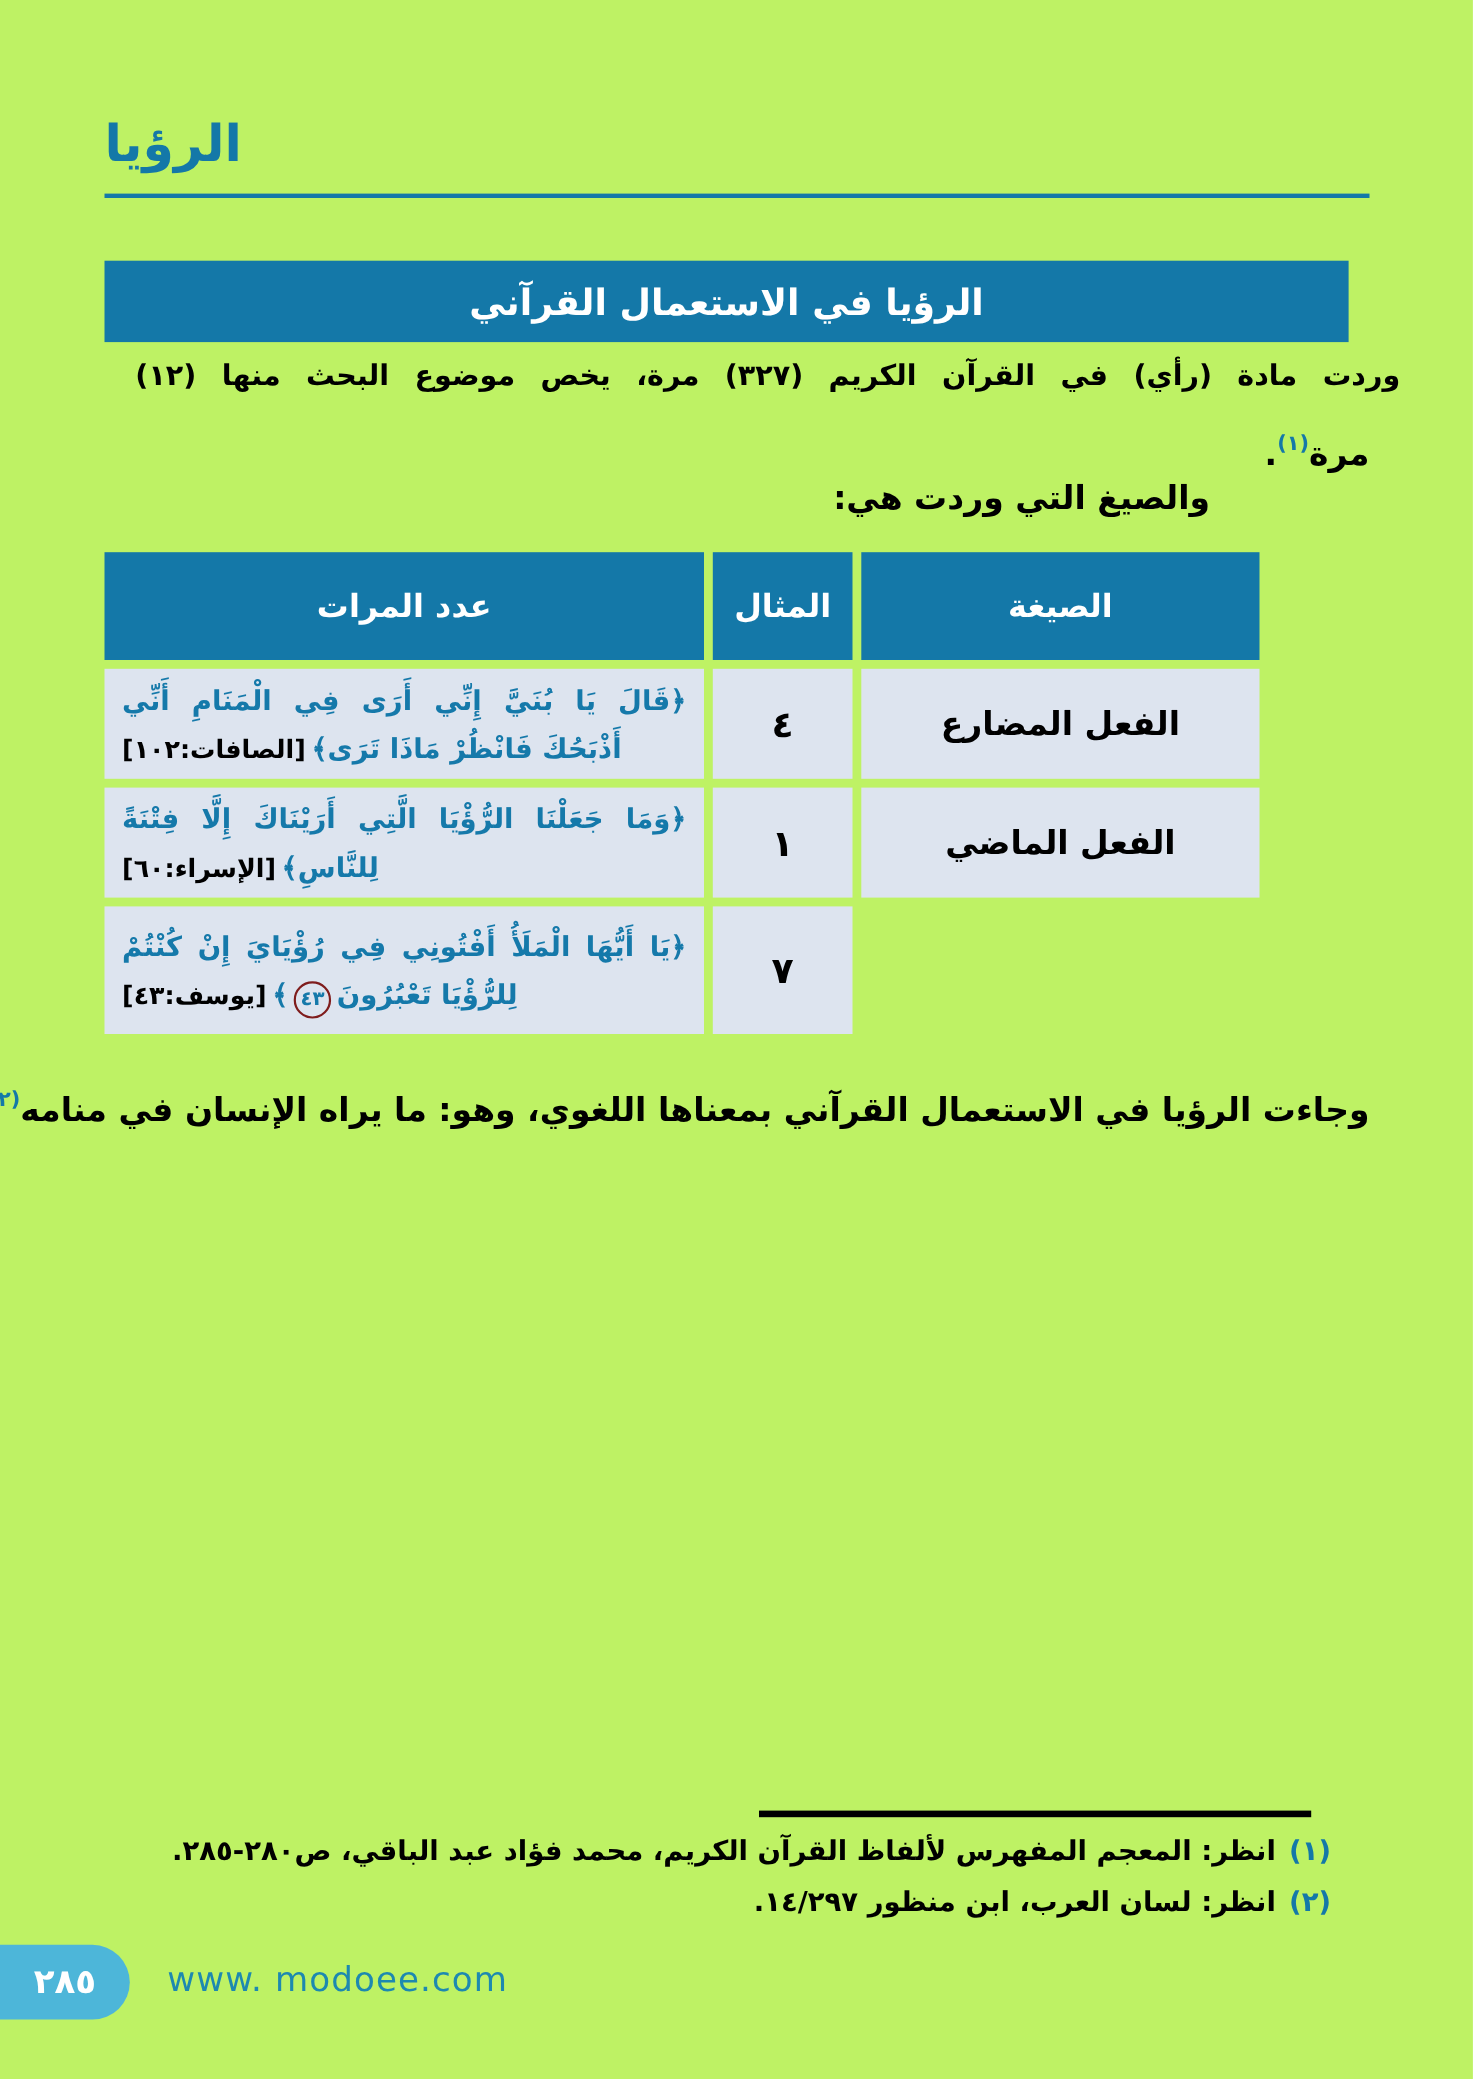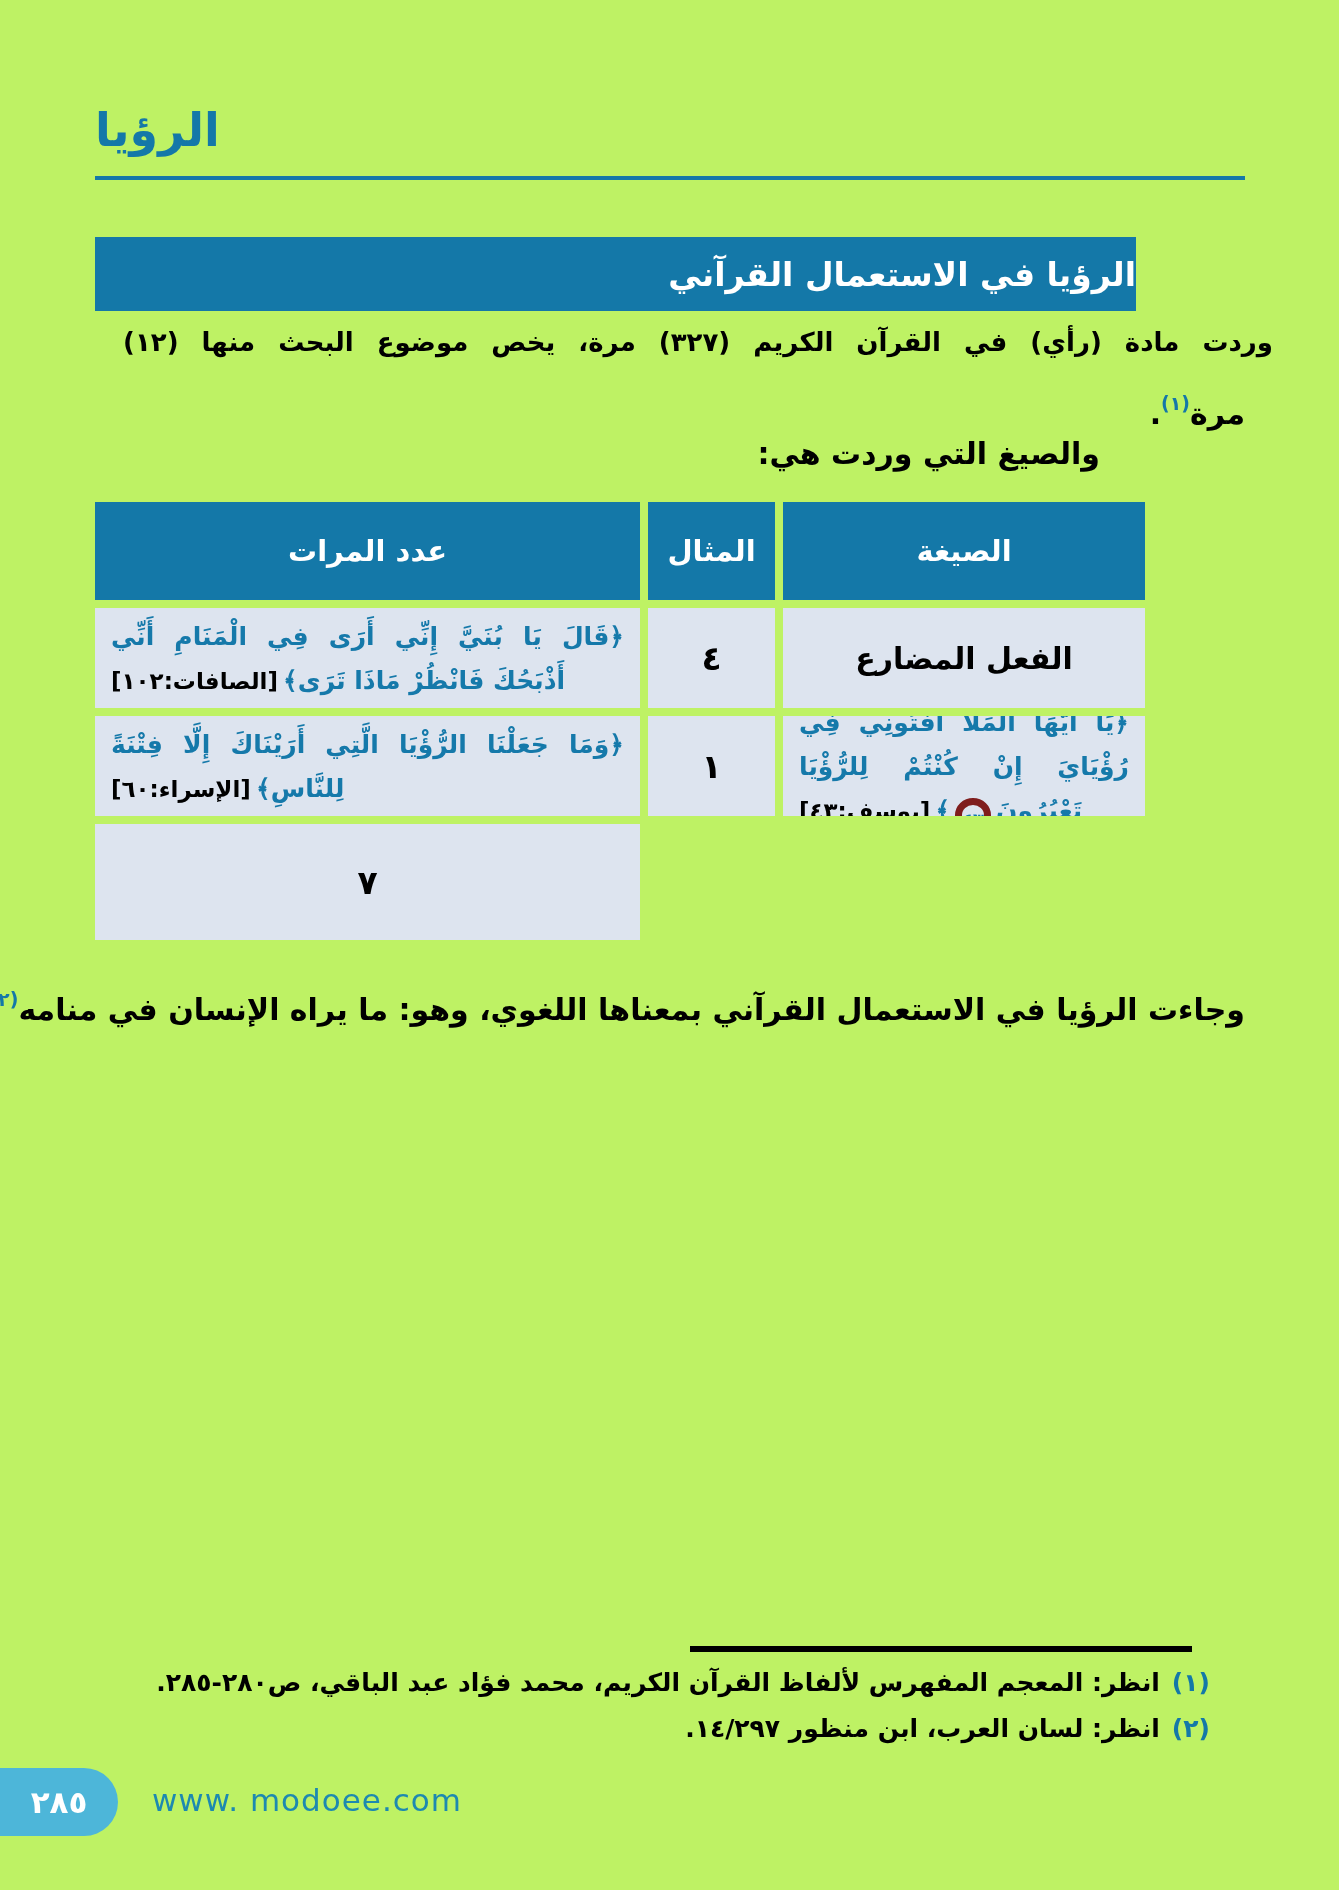--- a/index.html
+++ b/index.html
@@ -17,22 +17,22 @@
     position:absolute; left:95px; top:100px;
     color:#1478a8; font-size:46px; font-weight:bold; line-height:60px;
   }
   .head-rule {
     position:absolute; left:95px; top:176px;
     width:1150px; height:4px; background:#1478a8;
   }
   
   .banner {
     position:absolute; left:95px; top:237px;
-    width:1041px; height:74px; background:#1478a8;
-    display:flex; align-items:center; 
+    width:1131px; height:74px; background:#1478a8;
+    display:flex; align-items:center; justify-content:center;
   }
   .banner span { color:#ffffff; font-size:33px; font-weight:bold; }
   
   .intro-line1 {
     position:absolute; left:95px; top:316px; width:1150px;
     direction:rtl; font-size:26px; font-weight:bold; line-height:52px;
     text-align:justify; text-align-last:justify; white-space:nowrap;margin-left:28px;
   }
   .intro-line1-inner { display:inline-block; width:100%; text-align:justify; text-align-last:justify; }
   .intro-line2 {
@@ -67,21 +67,21 @@
   .cell-example {
     direction:rtl; padding:8px 16px 6px;
     text-align:justify; text-align-last:left;
     display:flex; flex-direction:column; justify-content:center;
   }
   .cell-example .inner { text-align:justify; text-align-last:left; }
   .verse  { color:#1579aa; font-weight:bold; font-size:25px; line-height:44px; }
   .vref   { color:#000; font-weight:bold; font-size:23px; }
   .ayah-mark {
     display:inline-block; min-width:34px; height:34px; line-height:29px;
-    border:7px solid #7f1d1d; border-radius:50%;
+    border:2px solid #7f1d1d; border-radius:50%;
     text-align:center; text-align-last:center;
     font-size:18px; color:#1579aa; font-weight:bold;
     vertical-align:middle; margin:0 5px;
   }
   .cell-count {
     display:flex; align-items:center; justify-content:center;
     font-size:33px; font-weight:bold; direction:rtl;
   }
   .cell-form {
     display:flex; align-items:center; justify-content:center;
@@ -150,20 +150,21 @@
     <div class="bcell cell-count">٤</div>
     <div class="bcell cell-form">الفعل المضارع</div>
 
     <div class="bcell cell-example">
       <div class="inner">
         <span class="verse">﴿وَمَا جَعَلْنَا الرُّؤْيَا الَّتِي أَرَيْنَاكَ إِلَّا فِتْنَةً لِلنَّاسِ﴾</span>
         <span class="vref">[الإسراء:٦٠]</span>
       </div>
     </div>
     <div class="bcell cell-count">١</div>
+    <div class="bcell cell-form">الفعل الماضي</div>
 
     <div class="bcell cell-example">
       <div class="inner">
         <span class="verse">﴿يَا أَيُّهَا الْمَلَأُ أَفْتُونِي فِي رُؤْيَايَ إِنْ كُنْتُمْ لِلرُّؤْيَا تَعْبُرُونَ</span><span class="ayah-mark">٤٣</span><span class="verse">﴾</span>
         <span class="vref">[يوسف:٤٣]</span>
       </div>
     </div>
     <div class="bcell cell-count">٧</div>
   </div>
 

